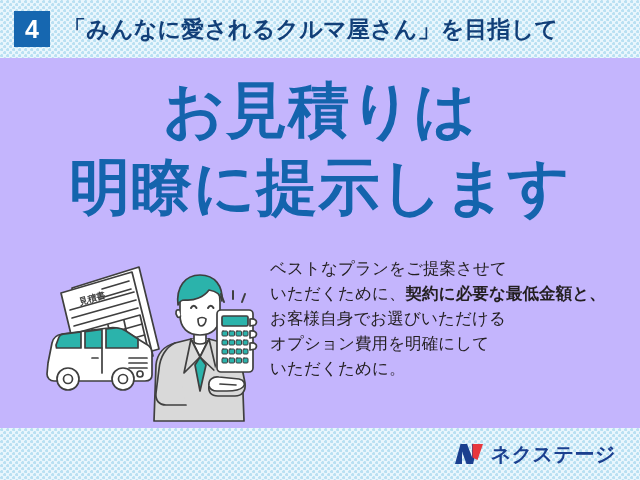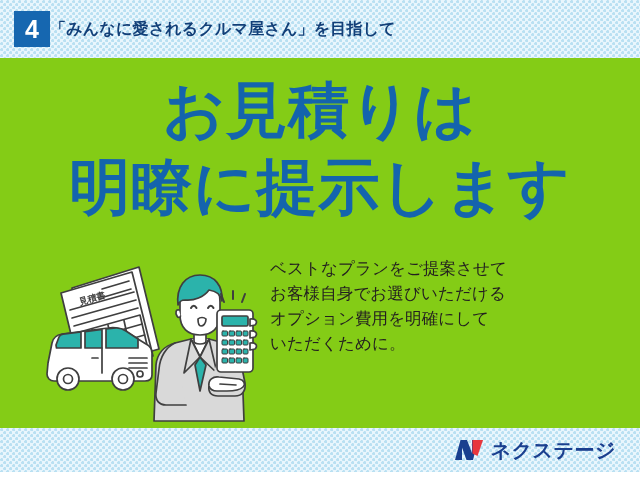--- a/index.html
+++ b/index.html
@@ -52,36 +52,36 @@
     font-size: 25px;
     font-weight: bold;
     display: flex;
     align-items: center;
     justify-content: center;
     line-height: 1;
     flex: 0 0 auto;
     letter-spacing: 0;
   }
   #header-title {
-    margin-left: 0;
+    margin-left: 13px;
     color: #123f78;
-    font-size: 16px;
+    font-size: 23px;
     font-weight: bold;
     letter-spacing: 0.2px;
     white-space: nowrap;
   }
 
   
   #main {
     position: absolute;
     left: 0;
     top: 58px;
     width: 640px;
     height: 370px;
-    background: #84cc16;
+    background: #c4b5fd;
   }
 
   #headline {
     position: absolute;
     left: 0;
     top: 22px;
     width: 640px;
     text-align: center;
     color: #1464ad;
     font-weight: bold;
@@ -123,21 +123,21 @@
     height: 170px;
   }
   #illustration svg { display: block; }
 
   
   #footer {
     position: absolute;
     left: 0;
     top: 428px;
     width: 640px;
-    height: 44px;
+    height: 52px;
     display: flex;
     align-items: center;
     justify-content: flex-end;
     padding-right: 24px;
     box-sizing: border-box;
   }
   #logo {
     display: flex;
     align-items: center;
   }
@@ -164,20 +164,21 @@
 
   <div id="main">
 
     <div id="headline">
       <span class="hl-line l1">お見積りは</span>
       <span class="hl-line l2">明瞭に提示します</span>
     </div>
 
     <div id="bodycopy">
       <span class="bline">ベストなプランをご提案させて</span>
+      <span class="bline"><span>いただくために、</span><span class="em">契約に必要な最低金額と、</span></span>
       <span class="bline">お客様自身でお選びいただける</span>
       <span class="bline">オプション費用を明確にして</span>
       <span class="bline">いただくために。</span>
     </div>
 
     <div id="illustration">
       <svg width="250" height="170" viewBox="0 0 250 170" xmlns="http://www.w3.org/2000/svg">
         <g fill="none" stroke="#3f3f3f" stroke-width="1.7" stroke-linecap="round" stroke-linejoin="round">
 
           <g>

